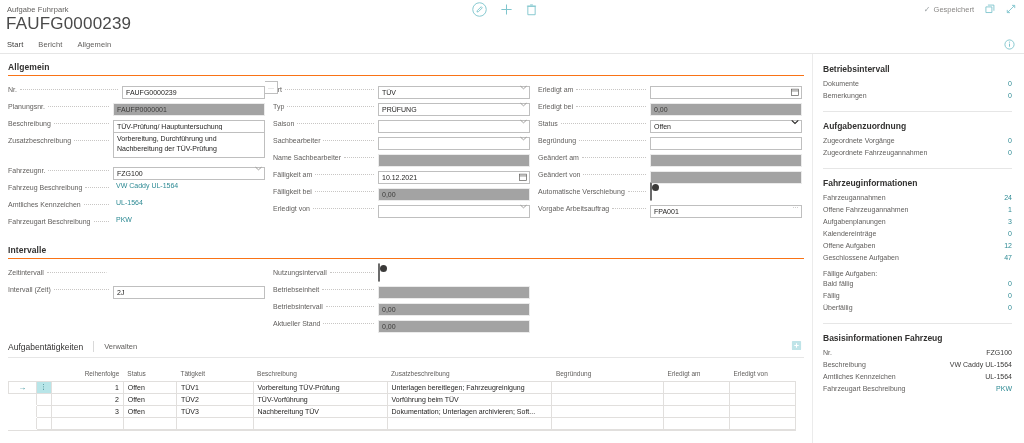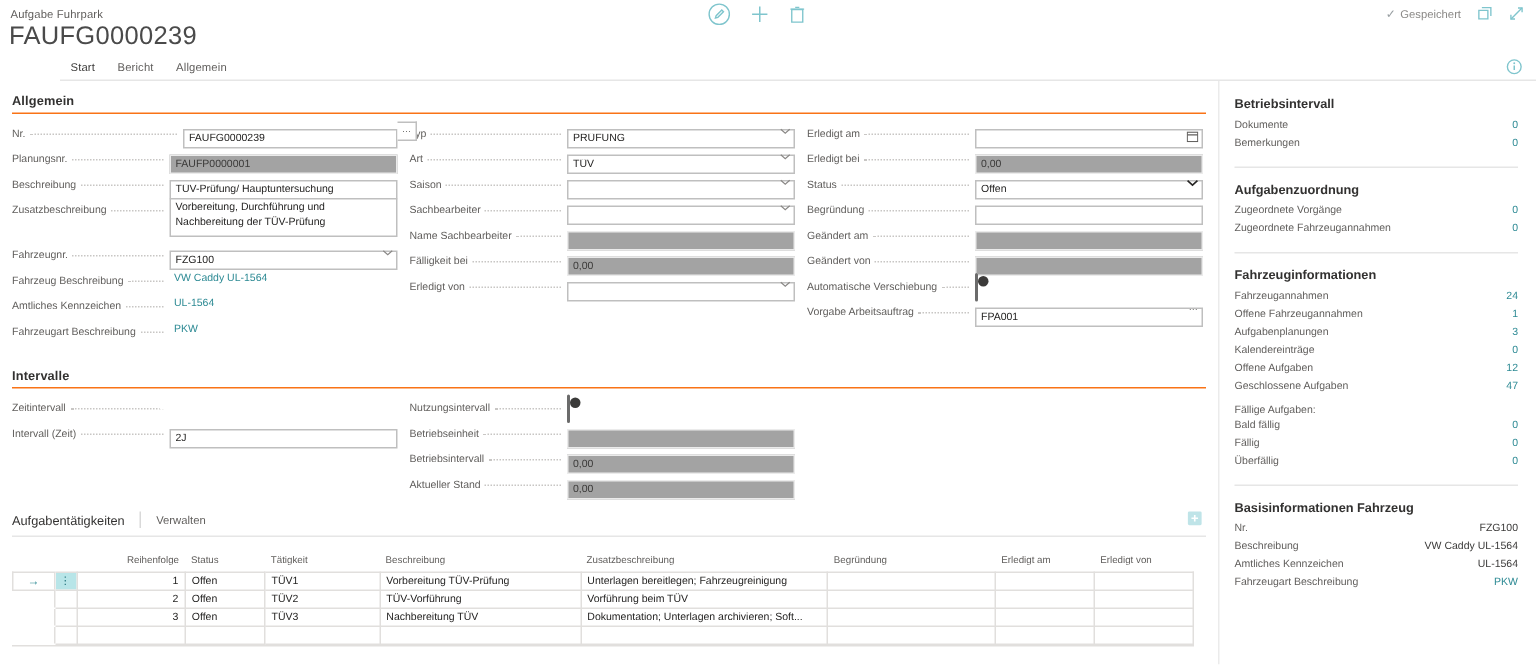--- a/index.html
+++ b/index.html
@@ -20,21 +20,21 @@
   .ic { color: #7fc5cd; display: inline-flex; align-items: center; justify-content: center; cursor: pointer; }
   .ic svg { display: block; }
   .right-actions { position: absolute; right: 8px; top: 4px; display: flex; align-items: center; gap: 11px; }
   .saved { font-size: 7.5px; color: #8a8886; display: flex; align-items: center; gap: 3px; }
   .saved .chk { color: #9aa0a3; font-size: 8px; }
 
   
   .tabstrip {
     height: 18px; flex: 0 0 auto; position: relative;
     border-bottom: 1px solid #e6e6e6;
-    display: flex; align-items: center; gap: 15px; padding-left: 7px; margin-left: 40px;
+    display: flex; align-items: center; gap: 15px; padding-left: 7px;
   }
   .tab { font-size: 7.5px; color: #605e5c; cursor: pointer; letter-spacing: .1px; }
   .tab.active { color: #3b3a39; }
   .help-btn { position: absolute; right: 9px; top: 3px; }
 
   
   .body { flex: 1 1 auto; display: flex; min-height: 0; }
   .left { width: 812px; flex: 0 0 812px; position: relative; }
   .right {
     width: 212px; flex: 0 0 212px;
@@ -284,44 +284,44 @@
               <span class="lbl">Fahrzeugart Beschreibung</span>
               <span class="dots"></span>
               <span class="ctrl w150">
                 <span class="val-link">PKW</span>
               </span>
             </div>
           </div>
 
           <div class="col">
             <div class="fr">
+              <span class="lbl">Art</span>
+              <span class="dots"></span>
+              <span class="ctrl w150">
+                <input class="inp" value="TÜV" style="">
+                <span class="caret">
+                  <svg width="7" height="5" viewBox="0 0 8 5">
+                      <path d="M.6 1l3.4 3 3.4-3" fill="none" stroke="#8a8886" stroke-width=".9"></path>
+                    </svg>
+                </span>
+              </span>
+            </div>
+            <div class="fr">
               <span class="lbl">Typ</span>
               <span class="dots"></span>
               <span class="ctrl w150">
                 <input class="inp" value="PRÜFUNG" style="">
                 <span class="caret">
                   <svg width="7" height="5" viewBox="0 0 8 5">
                       <path d="M.6 1l3.4 3 3.4-3" fill="none" stroke="#8a8886" stroke-width=".9"></path>
                     </svg>
                 </span>
               </span>
             </div>
             <div class="fr">
-              <span class="lbl">Art</span>
-              <span class="dots"></span>
-              <span class="ctrl w150">
-                <input class="inp" value="TÜV" style="">
-                <span class="caret">
-                  <svg width="7" height="5" viewBox="0 0 8 5">
-                      <path d="M.6 1l3.4 3 3.4-3" fill="none" stroke="#8a8886" stroke-width=".9"></path>
-                    </svg>
-                </span>
-              </span>
-            </div>
-            <div class="fr">
               <span class="lbl">Saison</span>
               <span class="dots"></span>
               <span class="ctrl w150">
                 <input class="inp" value="" style="">
                 <span class="caret">
                   <svg width="7" height="5" viewBox="0 0 8 5">
                       <path d="M.6 1l3.4 3 3.4-3" fill="none" stroke="#8a8886" stroke-width=".9"></path>
                     </svg>
                 </span>
               </span>
@@ -336,20 +336,33 @@
                       <path d="M.6 1l3.4 3 3.4-3" fill="none" stroke="#8a8886" stroke-width=".9"></path>
                     </svg>
                 </span>
               </span>
             </div>
             <div class="fr">
               <span class="lbl">Name Sachbearbeiter</span>
               <span class="dots"></span>
               <span class="ctrl w150">
                 <input class="inp ro" readonly="" value="" style="">
+              </span>
+            </div>
+            <div class="fr">
+              <span class="lbl">Fälligkeit am</span>
+              <span class="dots"></span>
+              <span class="ctrl w150">
+                <input class="inp" value="10.12.2021" style="">
+                <span class="cal">
+                  <svg width="8" height="8" viewBox="0 0 9 9">
+                      <rect x=".6" y="1.3" width="7.8" height="7" fill="none" stroke="#605e5c" stroke-width=".8"></rect>
+                      <path d="M.6 3.3h7.8" stroke="#605e5c" stroke-width=".8"></path>
+                    </svg>
+                </span>
               </span>
             </div>
             <div class="fr">
               <span class="lbl">Fälligkeit bei</span>
               <span class="dots"></span>
               <span class="ctrl w150">
                 <input class="inp ro num" readonly="" value="0,00" style="">
               </span>
             </div>
             <div class="fr">

